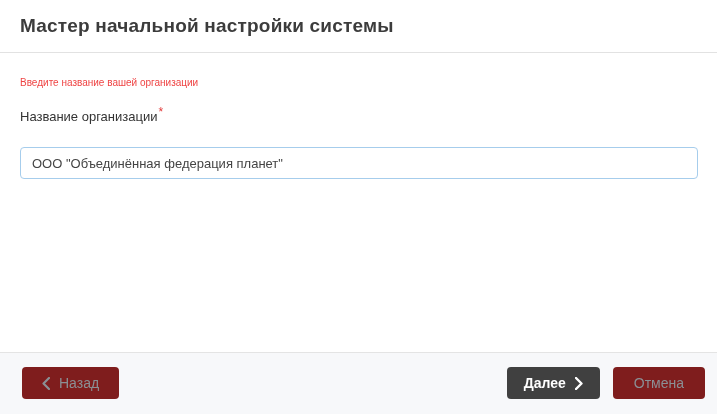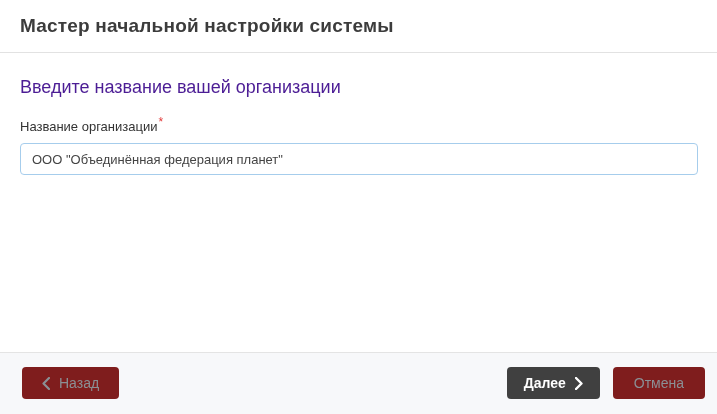--- a/index.html
+++ b/index.html
@@ -37,28 +37,28 @@
     letter-spacing: 0.2px;
   }
 
   
   .wizard-body {
     flex: 1 1 auto;
     padding: 24px 20px 0 20px;
     background: #ffffff;
   }
   .instruction {
-    font-size: 18px;
-    color: #4c1d95;
+    font-size: 10px;
+    color: #ef4444;
     margin-bottom: 21px;
   }
   .field-label {
     font-size: 13px;
     color: #333333;
-    margin-bottom: 9px;
+    margin-bottom: 23px;
   }
   .required-marker {
     color: #e23b3b;
     font-size: 12px;
     vertical-align: super;
     line-height: 0;
     margin-left: 1px;
   }
   .text-input {
     width: 678px;

